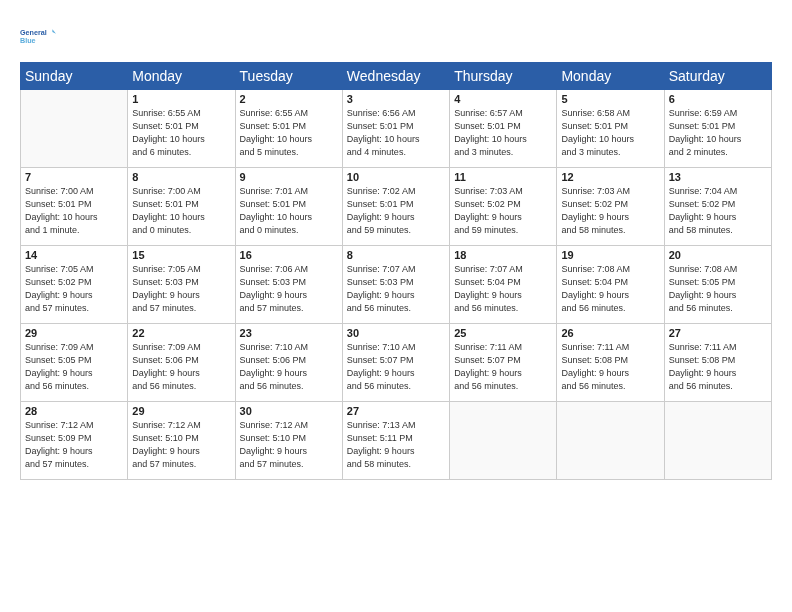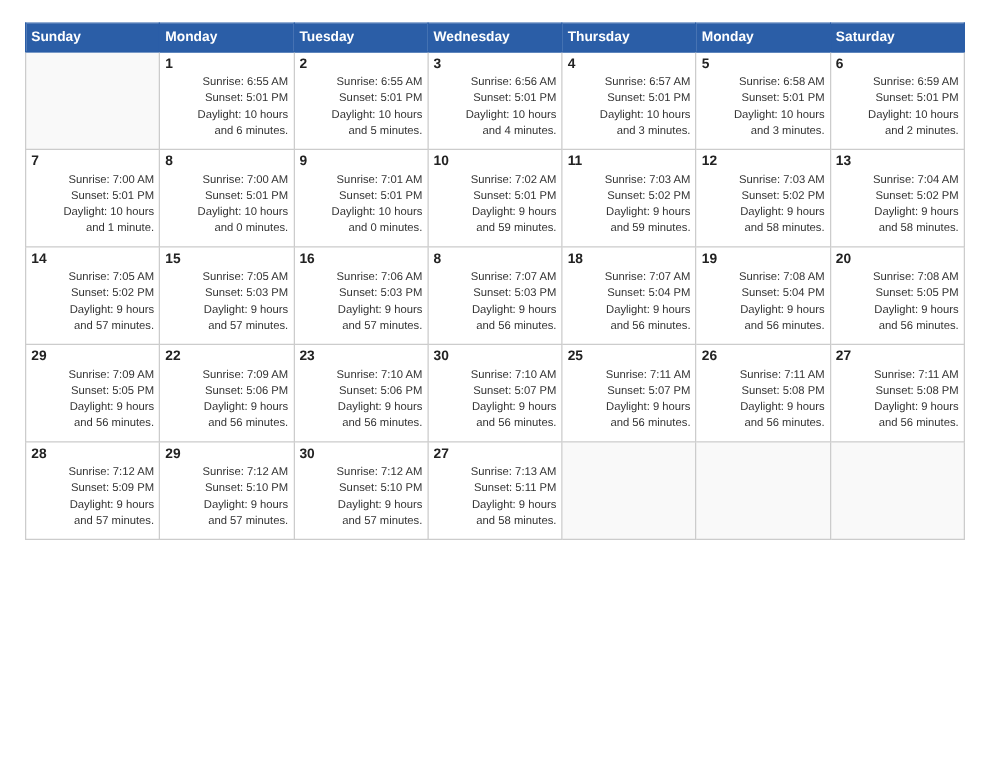--- a/index.html
+++ b/index.html
@@ -41,22 +41,22 @@
     .calendar {
       width: 100%;
       border-collapse: collapse;
       font-size: 9.5px;
     }
     .calendar th {
       background: #2b5ea7;
       color: #fff;
       padding: 5px 4px;
       text-align: left;
-      font-size: 11px;
-      font-weight: bold;
+      font-size: 14px;
+      font-weight: normal;
       border: 1px solid #2b5ea7;
     }
     .calendar td {
       border: 1px solid #ccc;
       vertical-align: top;
       padding: 3px 4px;
       width: calc(100%/7);
       height: 78px;
     }
     .calendar td.empty {
@@ -66,27 +66,39 @@
       font-size: 11px;
       font-weight: bold;
       color: #222;
       display: block;
       margin-bottom: 2px;
     }
     .day-info {
       color: #333;
       font-size: 9px;
       line-height: 1.45;
-      text-align: right;
     }
   </style>
 </head>
 <body>
 
 <div class="page">
+  <div class="header">
+    <div class="logo">
+    <svg width="36" height="36" viewBox="0 0 80 40">
+      <text x="0" y="18" font-size="16" font-weight="bold" font-family="Arial" fill="#2b5ea7">General</text>
+      <text x="0" y="36" font-size="16" font-weight="bold" font-family="Arial" fill="#5aacdc">Blue</text>
+      <polygon points="72,5 80,15 72,11" fill="#5aacdc"></polygon>
+    </svg>
+  </div>
+    <div class="title-block">
+      <div class="month-title"></div>
+      <div class="location"></div>
+    </div>
+  </div>
 
   <table class="calendar">
     <thead>
       <tr id="cal-header-row">
           <th>Sunday</th>
           <th>Monday</th>
           <th>Tuesday</th>
           <th>Wednesday</th>
           <th>Thursday</th>
           <th>Monday</th>

